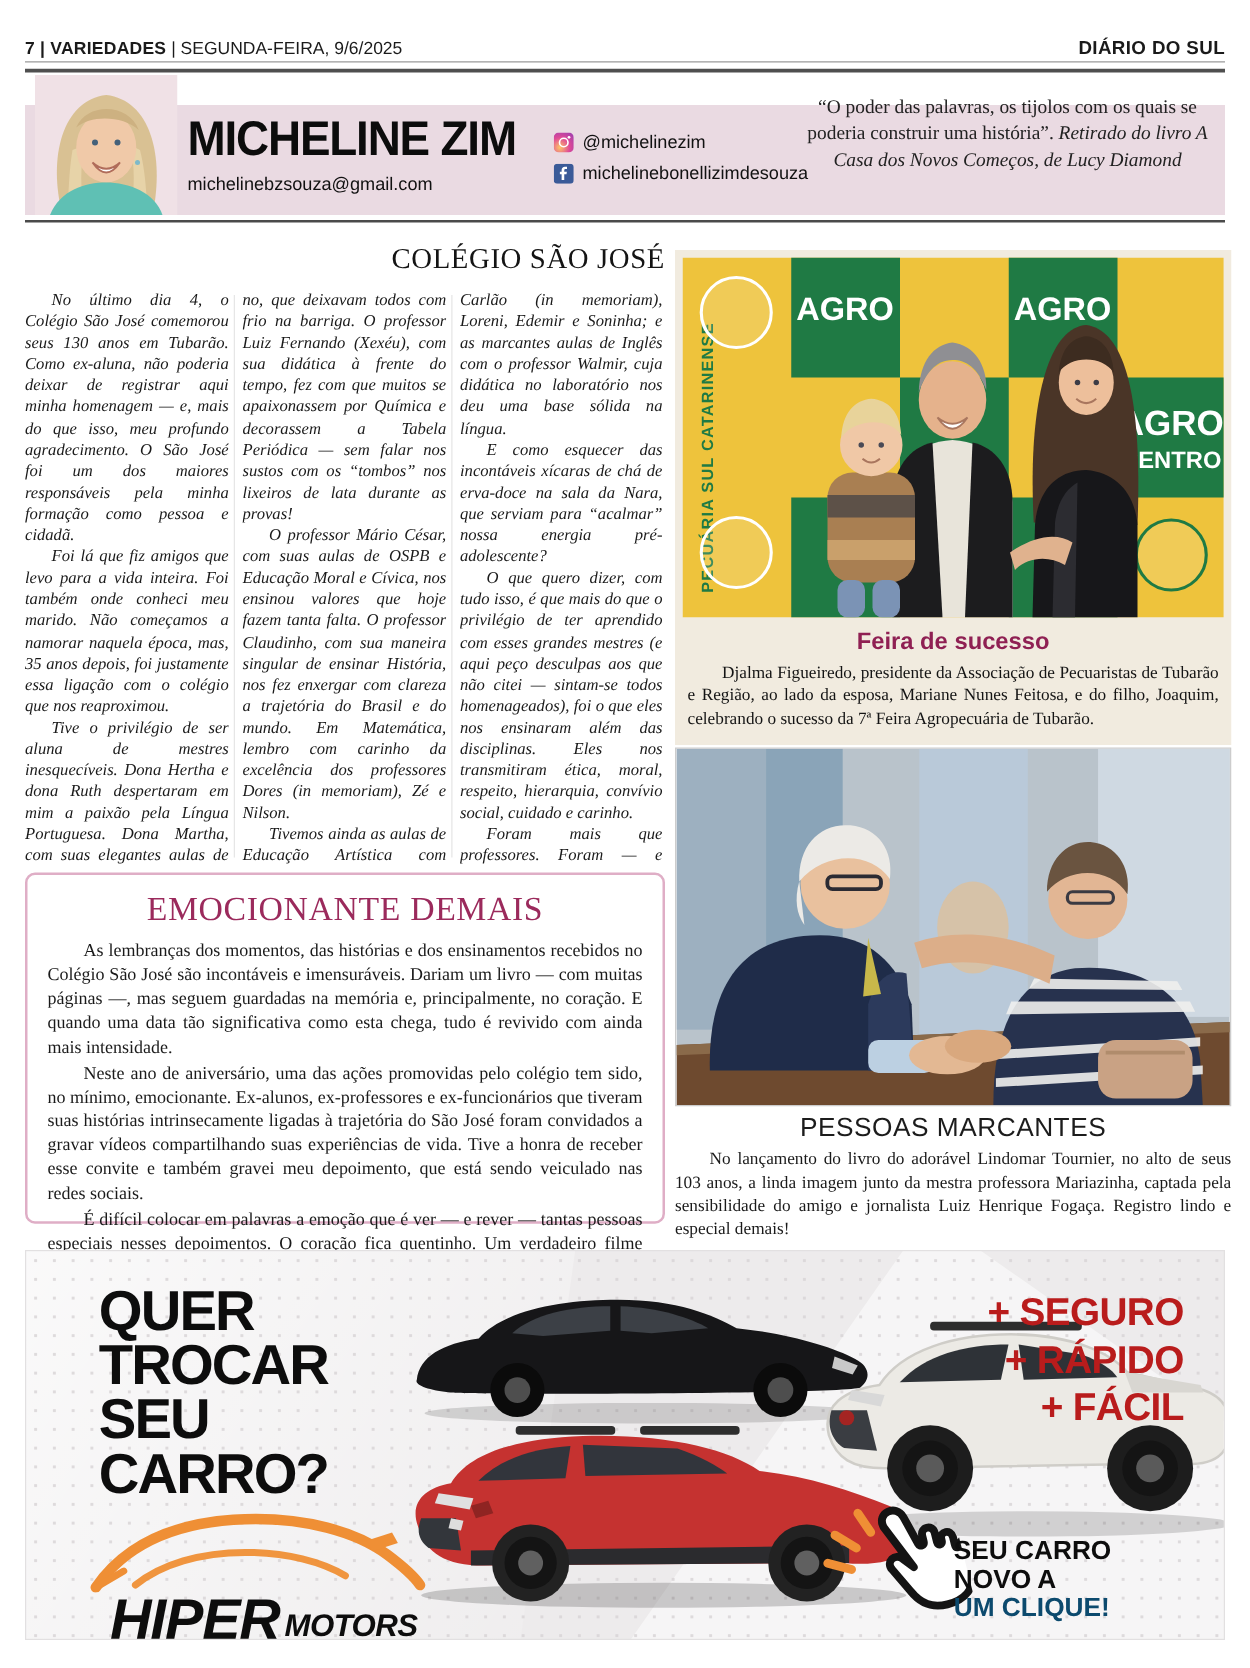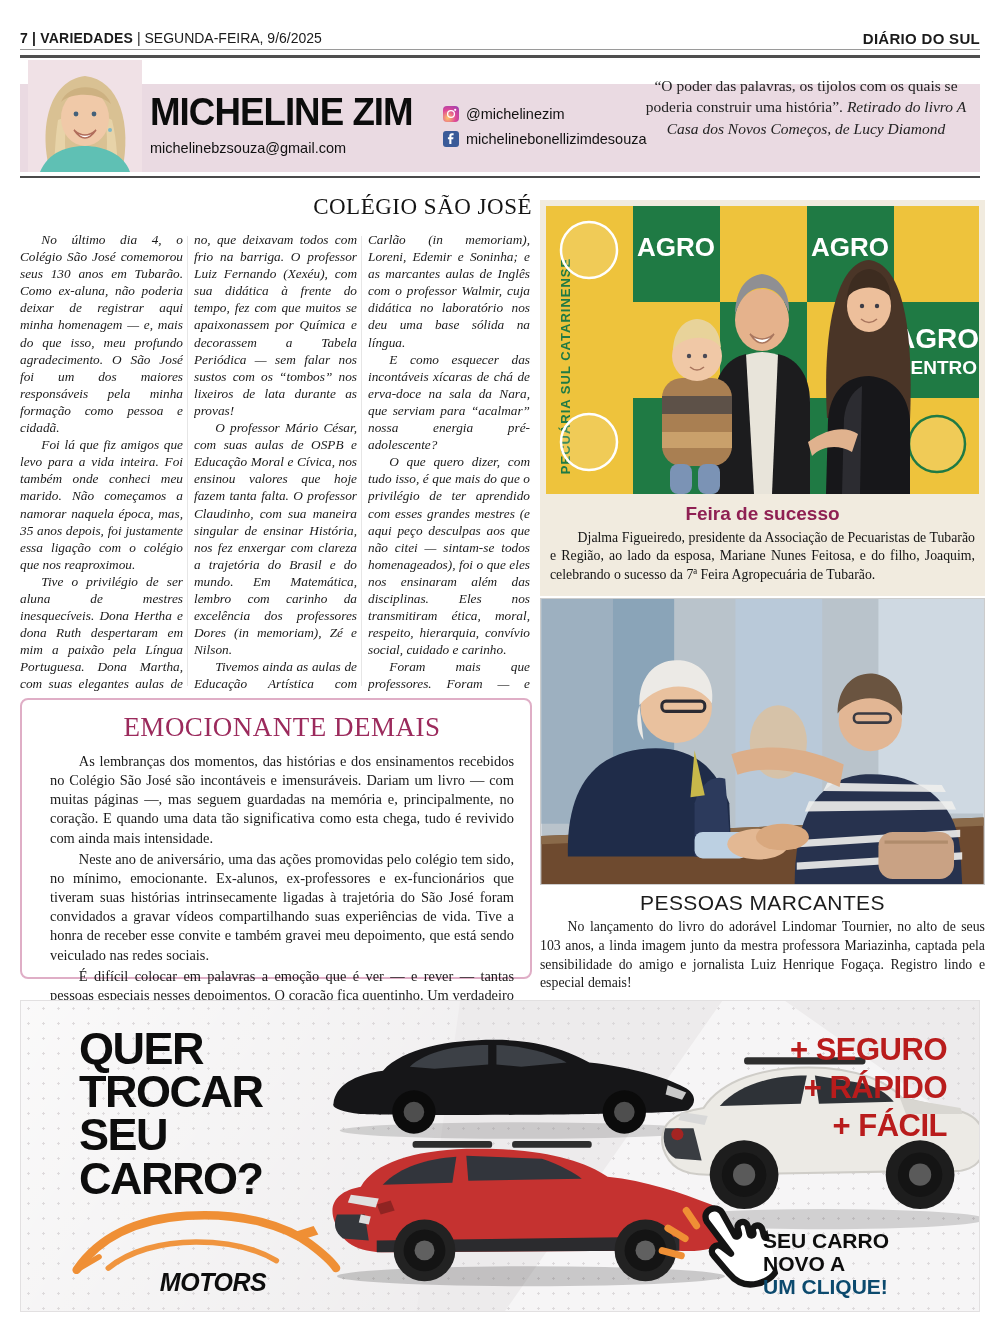--- a/index.html
+++ b/index.html
@@ -27,21 +27,21 @@
   .colrule{top:236px;width:1px;height:450px;background:#e6e6e6;}
   .newscol{top:231px;width:163px;height:462px;overflow:hidden;font-size:13.3px;line-height:17.1px;text-align:justify;font-style:italic;}
   .newscol p{margin:0;}
   .newscol p.ind{text-indent:1.6em;}
   
   .p1panel{left:540px;top:200px;width:445px;background:#f1ebdf;padding:0;}
   .p1photo{display:block;margin:6px auto 0;width:433px;height:288px;}
   .p1title{margin-top:9px;text-align:center;font-weight:700;font-size:19px;color:#8f2053;}
   .p1cap{margin:4px 10px 12px;font-size:13.8px;line-height:1.34;text-align:justify;text-indent:2em;color:#141414;}
   
-  .emo{left:20px;top:698px;width:512px;height:281px;border:2px solid #dfaec6;border-radius:8px;background:#fff;box-sizing:border-box;padding-left:12px;}
+  .emo{left:20px;top:698px;width:512px;height:281px;border:2px solid #dfaec6;border-radius:8px;background:#fff;box-sizing:border-box;}
   .emo-title{margin-top:12px;text-align:center;font-size:27px;letter-spacing:.5px;color:#9b2a5c;}
   .emo p{margin:9px 16px 0;font-size:14.4px;line-height:1.33;text-align:justify;text-indent:2em;}
   .emo p+p{margin-top:2px;}
   
   .p2photo{left:540px;top:598px;width:445px;height:287px;border:1px solid #ccc;box-sizing:border-box;}
   .p2title{left:540px;top:891px;width:445px;text-align:center;font-size:21px;letter-spacing:.4px;color:#1c1c1c;font-weight:500;}
   .p2cap{left:540px;top:918px;width:445px;font-size:13.8px;line-height:1.36;text-align:justify;text-indent:2em;}
   
   .ad{left:20px;top:1000px;width:960px;height:312px;background:#edebec;border:1px solid #e2e0e1;box-sizing:border-box;overflow:hidden;}
   .ad-dots{position:absolute;inset:0;background-image:radial-gradient(circle,#d7d3d5 1.1px,transparent 1.3px);background-size:15px 15px;opacity:.8;}
@@ -321,19 +321,20 @@
     </div>
 
     <div class="hiper">
       <svg viewBox="0 0 300 80" style="width:280px;display:block;margin:0 auto;">
         <path d="M6 76 C28 44 66 22 124 18 C186 14 232 30 256 48 C268 57 278 65 284 74" fill="none" stroke="#ef8f35" stroke-width="9" stroke-linecap="round"></path>
         <path d="M40 74 C62 56 96 46 134 46 C170 46 200 54 220 66" fill="none" stroke="#ef8f35" stroke-width="6" stroke-linecap="round" opacity=".95"></path>
         <path d="M238 36 l22 -7 l5 9 l-22 7 Z" fill="#ef8f35"></path>
         <path d="M6 76 L30 62" stroke="#ef8f35" stroke-width="6" stroke-linecap="round"></path>
       </svg>
       <div class="hiper-row">
+        <span class="hiper-h">HIPER</span>
         <span class="hiper-m">MOTORS</span>
       </div>
 
     </div>
   </div>
 
 </div>
 
 </body></html>

